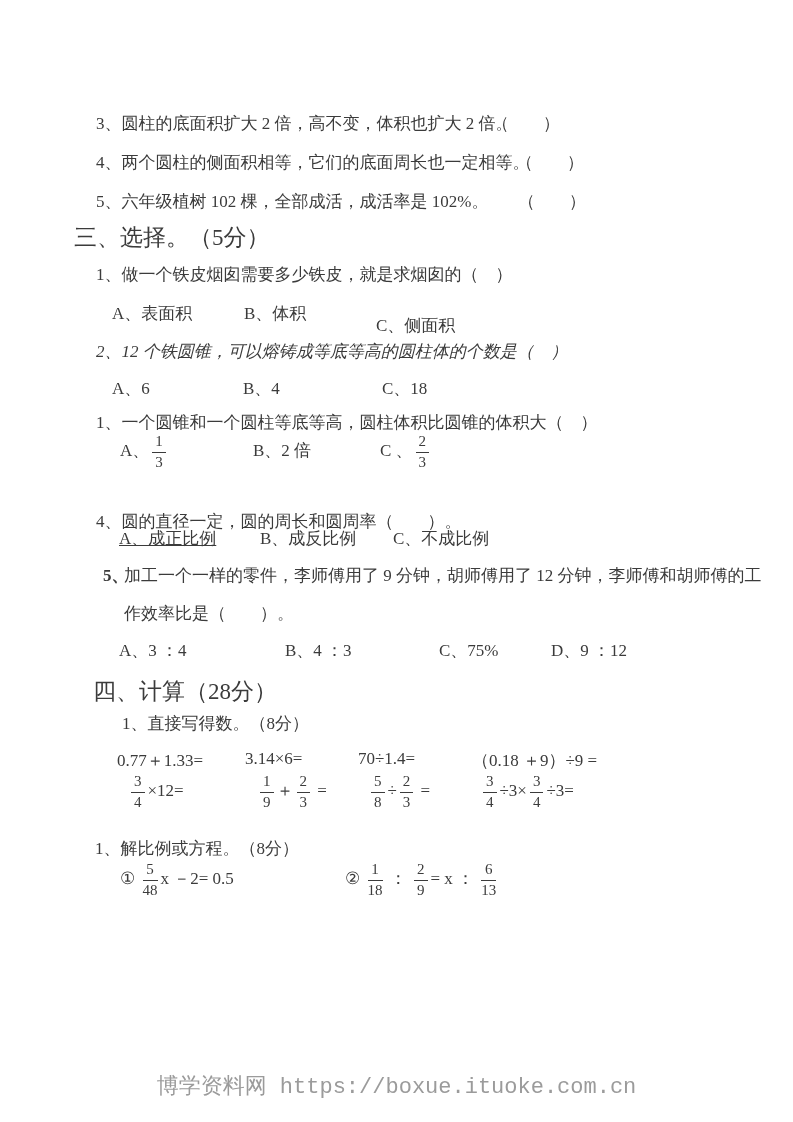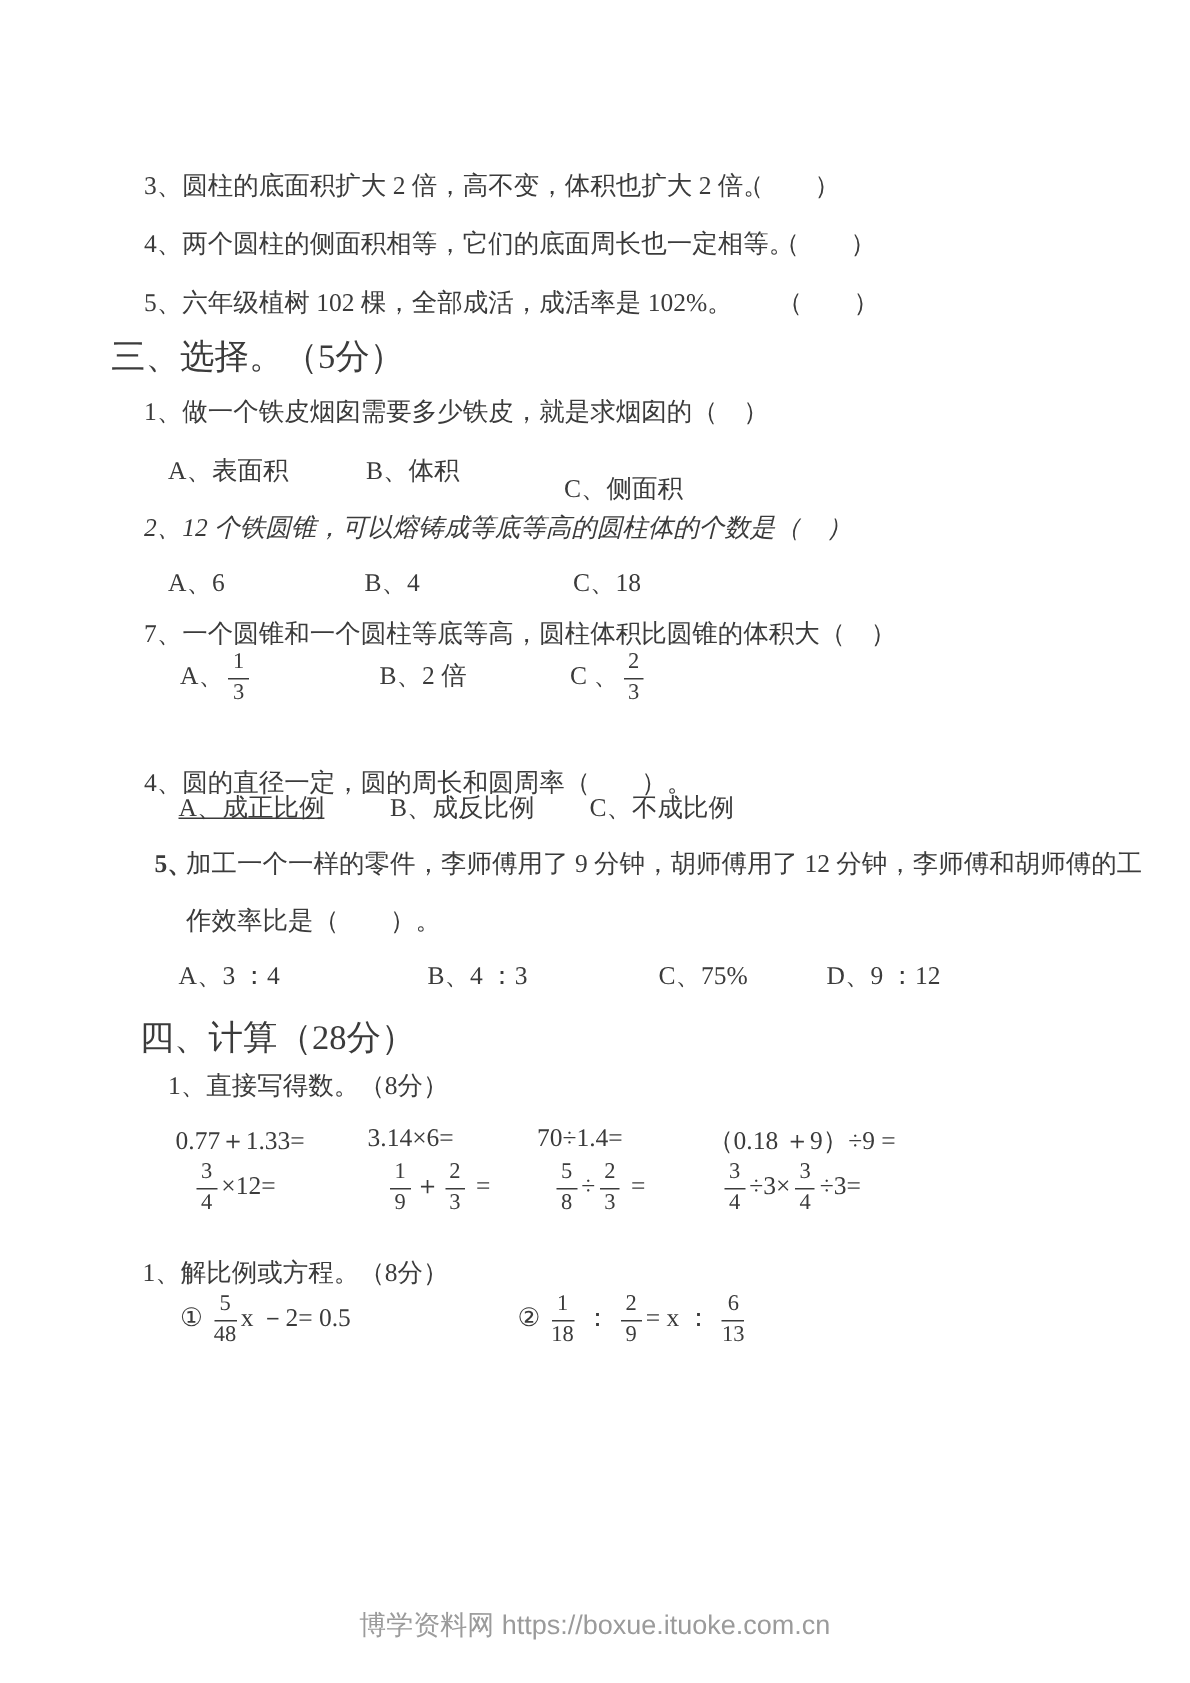--- a/index.html
+++ b/index.html
@@ -39,33 +39,33 @@
   #q4{top:488px;left:96px;margin-top:22px;}
   #q4oa{top:527px;left:119px;text-decoration:underline;} #q4ob{top:527px;left:260px;} #q4oc{top:527px;left:393px;}
   #q5l{top:564px;left:103px;}
   #q5t1{top:564px;left:124px;}
   #q5t2{top:602px;left:124px;}
   #q5oa{top:639px;left:119px;} #q5ob{top:639px;left:285px;}
   #q5oc{top:639px;left:439px;} #q5od{top:639px;left:551px;}
 
   
   #h4{top:676px;left:93px;}
-  #c1{top:712px;left:112px;}
+  #c1{top:712px;left:122px;}
   #r1a{top:749px;left:117px;} #r1b{top:749px;left:245px;}
   #r1c{top:749px;left:358px;} #r1d{top:749px;left:472px;}
   #r2a{top:770px;left:128px;} #r2b{top:770px;left:257px;}
   #r2c{top:770px;left:368px;} #r2d{top:770px;left:480px;}
   #c2{top:837px;left:95px;}
   #e1{top:858px;left:120px;} #e2{top:858px;left:345px;}
 
   
   #footer{
     top:1071px;left:0;width:793px;text-align:center;
-    font-family:Liberation Sans, sans-serif;
-    font-size:18px;color:#9b9b9b;
+    font-family:Liberation Mono, monospace;
+    font-size:22px;color:#9b9b9b;
   }
 </style>
 </head>
 <body>
 
 <div class="page">
 
   <span class="abs" id="j3">3、圆柱的底面积扩大 2 倍，高不变，体积也扩大 2 倍。</span>
   <span class="abs" id="j3b">（　　）</span>
 
@@ -80,21 +80,21 @@
   <span class="abs" id="q1">1、做一个铁皮烟囱需要多少铁皮，就是求烟囱的（　）</span>
   <span class="abs" id="q1oa">A、表面积</span>
   <span class="abs" id="q1ob">B、体积</span>
   <span class="abs" id="q1oc">C、侧面积</span>
 
   <span class="abs" id="q2">2、12 个铁圆锥，可以熔铸成等底等高的圆柱体的个数是（　）</span>
   <span class="abs" id="q2oa">A、6</span>
   <span class="abs" id="q2ob">B、4</span>
   <span class="abs" id="q2oc">C、18</span>
 
-  <span class="abs" id="q3">7、一个圆锥和一个圆柱等底等高，圆柱体积比圆锥的体积大（　）</span>
+  <span class="abs" id="q3">1、一个圆锥和一个圆柱等底等高，圆柱体积比圆锥的体积大（　）</span>
   <span class="abs mathline" id="q3oa">A、<span class="frac"><span class="fn">1</span><span class="fd">3</span></span></span>
   <span class="abs mathline" id="q3ob">B、2 倍</span>
   <span class="abs mathline" id="q3oc">C 、<span class="frac"><span class="fn">2</span><span class="fd">3</span></span></span>
 
   <span class="abs" id="q4">4、圆的直径一定，圆的周长和圆周率（　　）。</span>
   <span class="abs" id="q4oa">A、成正比例</span>
   <span class="abs" id="q4ob">B、成反比例</span>
   <span class="abs" id="q4oc">C、不成比例</span>
 
   <span class="abs bold" id="q5l">5、</span>

